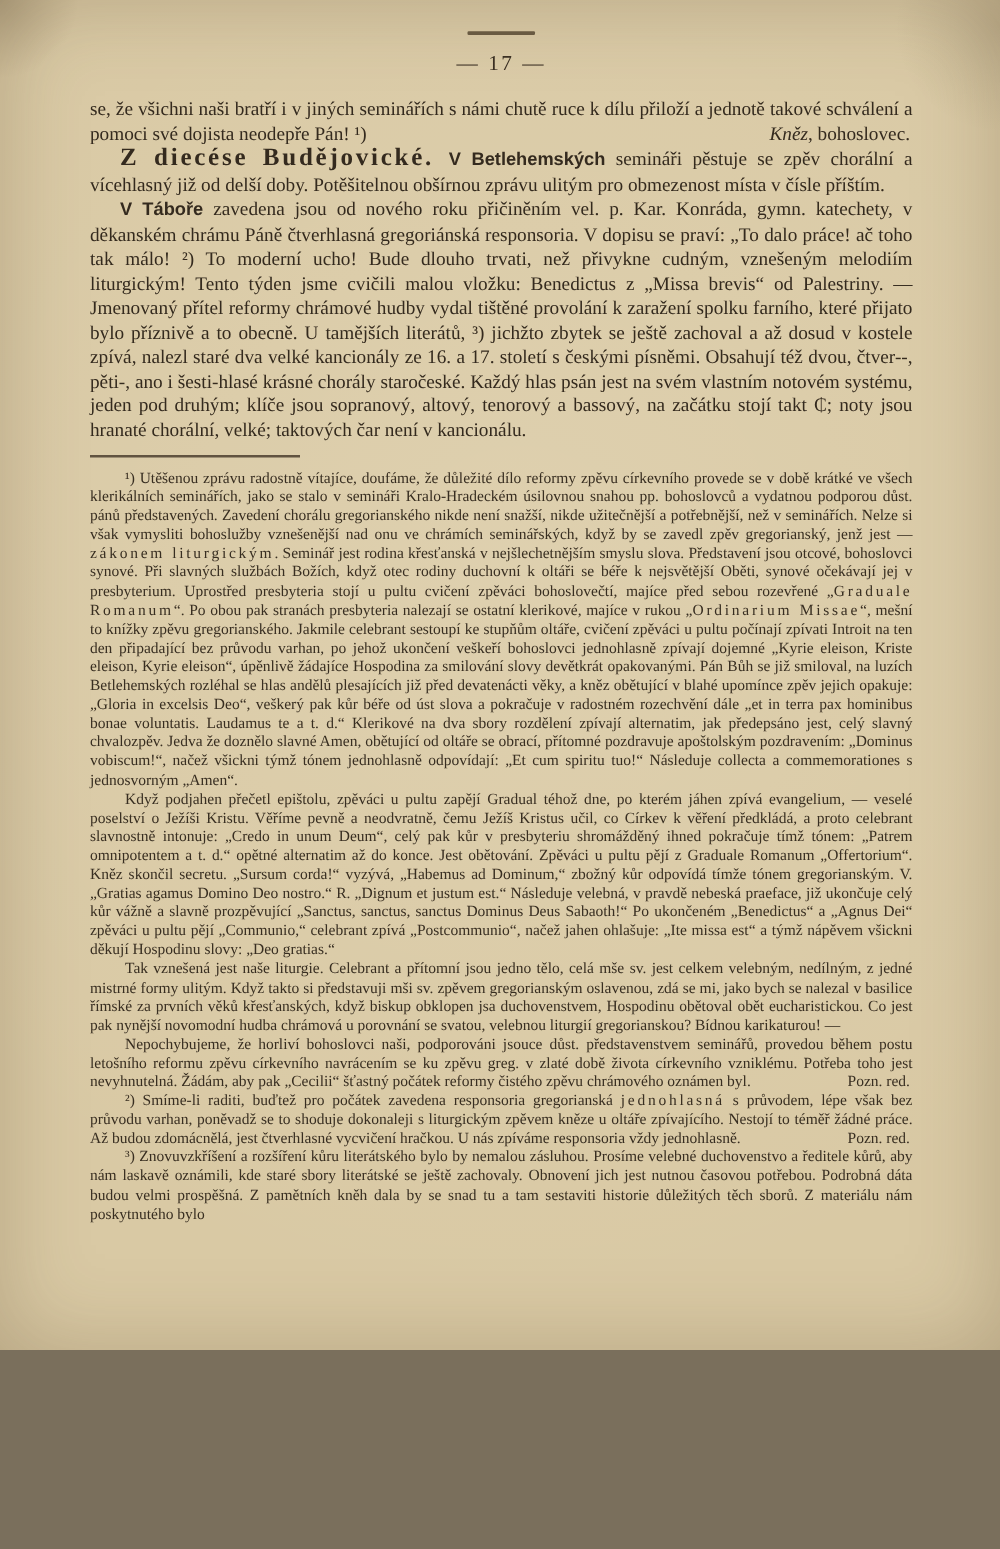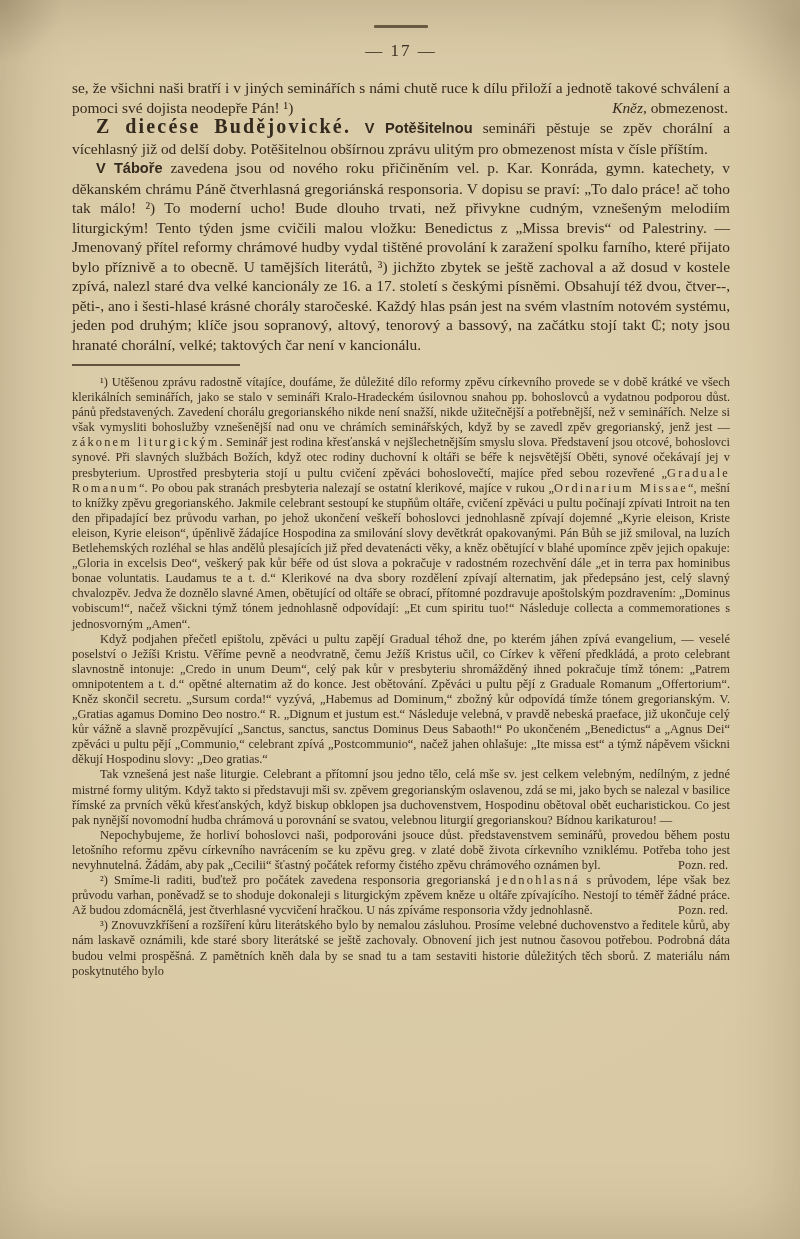--- a/index.html
+++ b/index.html
@@ -1,17 +1,17 @@
 <!DOCTYPE html>
 <html lang="cs"><head>
 <meta charset="utf-8">
 <style>
   html,body{margin:0;padding:0;background:#7a6f5c;}
   .page{
-    position:relative;width:800px;height:1239px;overflow:hidden;margin:0 auto;
+    position:relative;width:800px;height:1080px;overflow:hidden;margin:0 auto;
     background-color:#d5c49d;
     background-image:
       radial-gradient(circle 90px at 0% 0%, rgba(60,45,25,0.20), rgba(60,45,25,0) 70%),
       radial-gradient(circle 120px at 100% 2%, rgba(60,45,25,0.13), rgba(60,45,25,0) 70%),
       radial-gradient(ellipse 120% 90% at 52% 42%, rgba(255,251,240,0.14), rgba(0,0,0,0) 62%),
       radial-gradient(ellipse 140% 120% at 50% 50%, #d9c9a4 55%, #c6b48a 100%);
     box-shadow: inset 0 0 70px rgba(90,70,40,0.28);
     color:#342a1e;
     font-family:"Liberation Serif","DejaVu Serif","DejaVu Sans",serif;
   }
@@ -38,22 +38,22 @@
 
 <div class="page">
   <div class="content">
 
     <div class="phead">
       <div class="head-rule"></div>
       <div class="page-number">— 17 —</div>
     </div>
 
     <div class="body-text">
-      <p class="para no-indent has-aside"><span><span class="seg-n">se, že všichni naši bratří i v jiných seminářích s námi chutě ruce k dílu přiloží a jednotě takové schválení a pomoci své dojista neodepře Pán! ¹)</span></span><span class="aside"><span class="seg-i">Kněz</span><span class="seg-n">, obmezenost.</span></span></p>
-      <p class="para"><span class="seg-disp">Z diecése Budějovické. </span><span class="seg-bsans">V Potěšitelnou</span><span class="seg-n"> semináři pěstuje se zpěv chorální a vícehlasný již od delší doby. Potěšitelnou obšírnou zprávu ulitým pro obmezenost místa v čísle příštím.</span></p>
+      <p class="para no-indent has-aside"><span><span class="seg-n">se, že všichni naši bratří i v jiných seminářích s námi chutě ruce k dílu přiloží a jednotě takové schválení a pomoci své dojista neodepře Pán! ¹)</span></span><span class="aside"><span class="seg-i">Kněz</span><span class="seg-n">, bohoslovec.</span></span></p>
+      <p class="para"><span class="seg-disp">Z diecése Budějovické. </span><span class="seg-bsans">V Betlehemských</span><span class="seg-n"> semináři pěstuje se zpěv chorální a vícehlasný již od delší doby. Potěšitelnou obšírnou zprávu ulitým pro obmezenost místa v čísle příštím.</span></p>
       <p class="para"><span class="seg-bsans">V Táboře</span><span class="seg-n"> zavedena jsou od nového roku přičiněním vel. p. Kar. Konráda, gymn. katechety, v děkanském chrámu Páně čtverhlasná gregoriánská responsoria. V dopisu se praví: „To dalo práce! ač toho tak málo! ²) To moderní ucho! Bude dlouho trvati, než přivykne cudným, vznešeným melodiím liturgickým! Tento týden jsme cvičili malou vložku: Benedictus z „Missa brevis“ od Palestriny. — Jmenovaný přítel reformy chrámové hudby vydal tištěné provolání k zaražení spolku farního, které přijato bylo příznivě a to obecně. U tamějších literátů, ³) jichžto zbytek se ještě zachoval a až dosud v kostele zpívá, nalezl staré dva velké kancionály ze 16. a 17. století s českými písněmi. Obsahují též dvou, čtver--, pěti-, ano i šesti-hlasé krásné chorály staročeské. Každý hlas psán jest na svém vlastním notovém systému, jeden pod druhým; klíče jsou sopranový, altový, tenorový a bassový, na začátku stojí takt ₵; noty jsou hranaté chorální, velké; taktových čar není v kancionálu.</span></p>
     </div>
 
     <hr class="fn-divider">
 
     <div class="footnotes">
       <p class="fpara"><span class="seg-n">¹) Utěšenou zprávu radostně vítajíce, doufáme, že důležité dílo reformy zpěvu církevního provede se v době krátké ve všech klerikálních seminářích, jako se stalo v semináři Kralo-Hradeckém úsilovnou snahou pp. bohoslovců a vydatnou podporou důst. pánů představených. Zavedení chorálu gregorianského nikde není snažší, nikde užitečnější a potřebnější, než v seminářích. Nelze si však vymysliti bohoslužby vznešenější nad onu ve chrámích seminářských, když by se zavedl zpěv gregorianský, jenž jest — </span><span class="seg-sp">zákonem liturgickým</span><span class="seg-n">. Seminář jest rodina křesťanská v nejšlechetnějším smyslu slova. Představení jsou otcové, bohoslovci synové. Při slavných službách Božích, když otec rodiny duchovní k oltáři se béře k nejsvětější Oběti, synové očekávají jej v presbyterium. Uprostřed presbyteria stojí u pultu cvičení zpěváci bohoslovečtí, majíce před sebou rozevřené „</span><span class="seg-sp">Graduale Romanum</span><span class="seg-n">“. Po obou pak stranách presbyteria nalezají se ostatní klerikové, majíce v rukou „</span><span class="seg-sp">Ordinarium Missae</span><span class="seg-n">“, mešní to knížky zpěvu gregorianského. Jakmile celebrant sestoupí ke stupňům oltáře, cvičení zpěváci u pultu počínají zpívati Introit na ten den připadající bez průvodu varhan, po jehož ukončení veškeří bohoslovci jednohlasně zpívají dojemné „Kyrie eleison, Kriste eleison, Kyrie eleison“, úpěnlivě žádajíce Hospodina za smilování slovy devětkrát opakovanými. Pán Bůh se již smiloval, na luzích Betlehemských rozléhal se hlas andělů plesajících již před devatenácti věky, a kněz obětující v blahé upomínce zpěv jejich opakuje: „Gloria in excelsis Deo“, veškerý pak kůr béře od úst slova a pokračuje v radostném rozechvění dále „et in terra pax hominibus bonae voluntatis. Laudamus te a t. d.“ Klerikové na dva sbory rozdělení zpívají alternatim, jak předepsáno jest, celý slavný chvalozpěv. Jedva že doznělo slavné Amen, obětující od oltáře se obrací, přítomné pozdravuje apoštolským pozdravením: „Dominus vobiscum!“, načež všickni týmž tónem jednohlasně odpovídají: „Et cum spiritu tuo!“ Následuje collecta a commemorationes s jednosvorným „Amen“.</span></p>
       <p class="fpara"><span class="seg-n">Když podjahen přečetl epištolu, zpěváci u pultu zapějí Gradual téhož dne, po kterém jáhen zpívá evangelium, — veselé poselství o Ježíši Kristu. Věříme pevně a neodvratně, čemu Ježíš Kristus učil, co Církev k věření předkládá, a proto celebrant slavnostně intonuje: „Credo in unum Deum“, celý pak kůr v presbyteriu shromážděný ihned pokračuje tímž tónem: „Patrem omnipotentem a t. d.“ opětné alternatim až do konce. Jest obětování. Zpěváci u pultu pějí z Graduale Romanum „Offertorium“. Kněz skončil secretu. „Sursum corda!“ vyzývá, „Habemus ad Dominum,“ zbožný kůr odpovídá tímže tónem gregorianským. V. „Gratias agamus Domino Deo nostro.“ R. „Dignum et justum est.“ Následuje velebná, v pravdě nebeská praeface, již ukončuje celý kůr vážně a slavně prozpěvující „Sanctus, sanctus, sanctus Dominus Deus Sabaoth!“ Po ukončeném „Benedictus“ a „Agnus Dei“ zpěváci u pultu pějí „Communio,“ celebrant zpívá „Postcommunio“, načež jahen ohlašuje: „Ite missa est“ a týmž nápěvem všickni děkují Hospodinu slovy: „Deo gratias.“</span></p>
       <p class="fpara"><span class="seg-n">Tak vznešená jest naše liturgie. Celebrant a přítomní jsou jedno tělo, celá mše sv. jest celkem velebným, nedílným, z jedné mistrné formy ulitým. Když takto si představuji mši sv. zpěvem gregorianským oslavenou, zdá se mi, jako bych se nalezal v basilice římské za prvních věků křesťanských, když biskup obklopen jsa duchovenstvem, Hospodinu obětoval obět eucharistickou. Co jest pak nynější novomodní hudba chrámová u porovnání se svatou, velebnou liturgií gregorianskou? Bídnou karikaturou! —</span></p>
       <p class="fpara has-aside"><span><span class="seg-n">Nepochybujeme, že horliví bohoslovci naši, podporováni jsouce důst. představenstvem seminářů, provedou během postu letošního reformu zpěvu církevního navrácením se ku zpěvu greg. v zlaté době života církevního vzniklému. Potřeba toho jest nevyhnutelná. Žádám, aby pak „Cecilii“ šťastný počátek reformy čistého zpěvu chrámového oznámen byl.</span></span><span class="aside"><span class="seg-n">Pozn. red.</span></span></p>

